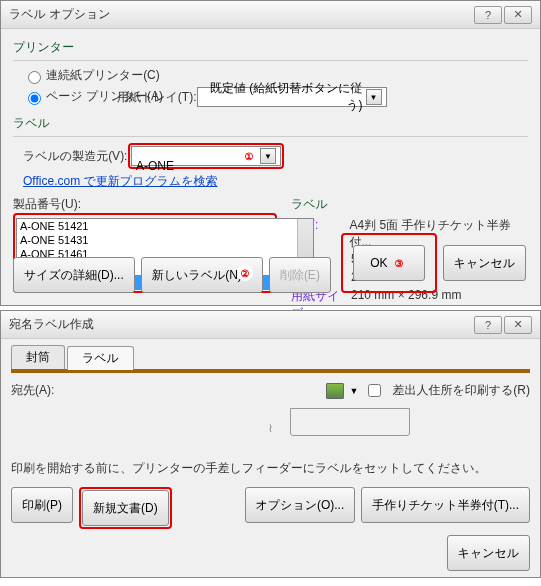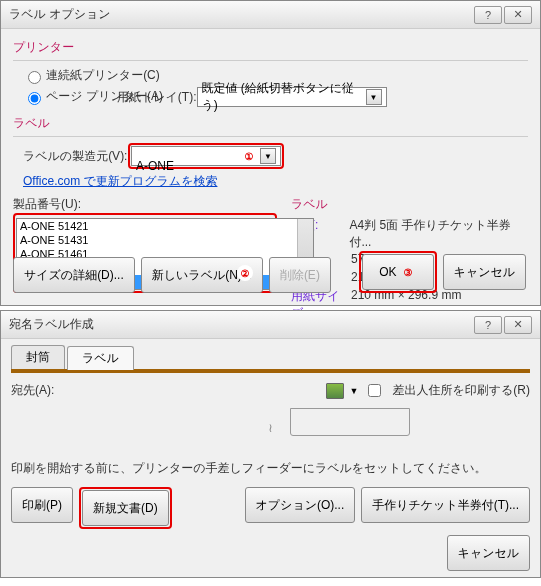--- a/index.html
+++ b/index.html
@@ -3,21 +3,21 @@
   <meta charset="utf-8">
   <style>
     * { box-sizing: border-box; font-family: 'Meiryo UI', 'MS UI Gothic', sans-serif; font-size: 12px; }
     body { margin: 0; padding: 0; background: #fff; width: 541px; }
     .dialog { border: 1px solid #888; background: linear-gradient(#f5f5f5, #e8e8e8); margin-bottom: 4px; position: relative; }
     .titlebar { height: 28px; display: flex; align-items: center; padding: 0 8px; background: linear-gradient(#fafafa, #e0e0e0); border-bottom: 1px solid #ccc; }
     .titlebar-title { flex: 1; font-weight: normal; color: #333; }
     .titlebar-btns { display: flex; gap: 2px; }
     .titlebar-btn { width: 28px; height: 18px; border: 1px solid #999; background: linear-gradient(#fafafa, #dcdcdc); border-radius: 2px; display: flex; align-items: center; justify-content: center; font-size: 11px; color: #555; cursor: pointer; }
     .body { padding: 10px 12px; background: #f0f0f0; }
-    .fieldset-label { font-size: 12px; color: #be185d; margin-bottom: 4px; }
+    .fieldset-label { font-size: 12px; color: #14532d; margin-bottom: 4px; }
     .group { border-top: 1px solid #ccc; padding-top: 6px; margin-bottom: 8px; }
     .row { display: flex; align-items: center; margin-bottom: 4px; }
     .radio, .check { width: 13px; height: 13px; margin-right: 5px; }
     .indent { margin-left: 10px; }
     .label { color: #333; }
     .tray-row { display: flex; align-items: center; gap: 0; margin-left: 104px; margin-top: -22px; }
     .combo { height: 20px; border: 1px solid #888; background: #fff; display: inline-flex; align-items: center; padding: 0 4px; }
     .combo-btn { width: 16px; height: 16px; border: 1px solid #888; background: linear-gradient(#fafafa, #ddd); display: flex; align-items: center; justify-content: center; font-size: 8px; margin-left: 3px; }
     .highlight-box { border: 2px solid #e60000; border-radius: 4px; }
     .badge { display: inline-flex; width: 16px; height: 16px; border: 1.5px solid #e60000; border-radius: 50%; align-items: center; justify-content: center; color: #e60000; font-size: 10px; font-weight: bold; }
@@ -63,21 +63,21 @@
       <div class="row indent">
         <input type="radio" class="radio" style="">
         <span class="label">連続紙プリンター(C)</span>
       </div>
       <div class="row indent">
         <input type="radio" class="radio" checked="" style="">
         <span class="label">ページ プリンター(A)</span>
       </div>
       <div class="tray-row">
         <span class="label">用紙トレイ(T):</span>
-        <div class="combo" style="width:190px;">
+        <div class="combo" style="width:190px;text-align:right;">
           <span style="flex:1;">既定値 (給紙切替ボタンに従う)</span>
           <div class="combo-btn">▼</div>
         </div>
       </div>
     </div>
 
     <div class="fieldset-label">ラベル</div>
     <div class="group">
       <div class="row indent" style="align-items:center;">
         <span class="label" style="width:105px;">ラベルの製造元(V):</span>
@@ -129,21 +129,21 @@
         </div>
       </div>
     </div>
 
     <div class="btn-row" style="position:absolute; left:12px; bottom:12px;">
       <button class="btn">サイズの詳細(D)...</button>
       <button class="btn">新しいラベル(N)...</button>
       <button class="btn disabled">削除(E)</button>
     </div>
     <div class="right-btns">
-      <span class="highlight-box" style="display:inline-flex; padding:1px; align-items:center;">
+      <span class="highlight-box" style="display:inline-flex; padding:10px; align-items:center;">
         <button class="btn" style="width:72px;">
           <span>OK</span>&nbsp;
           <span class="badge" style="border:none;">③</span>
         </button>
       </span>
       <button class="btn">キャンセル</button>
     </div>
   </div>
 </div>
 

